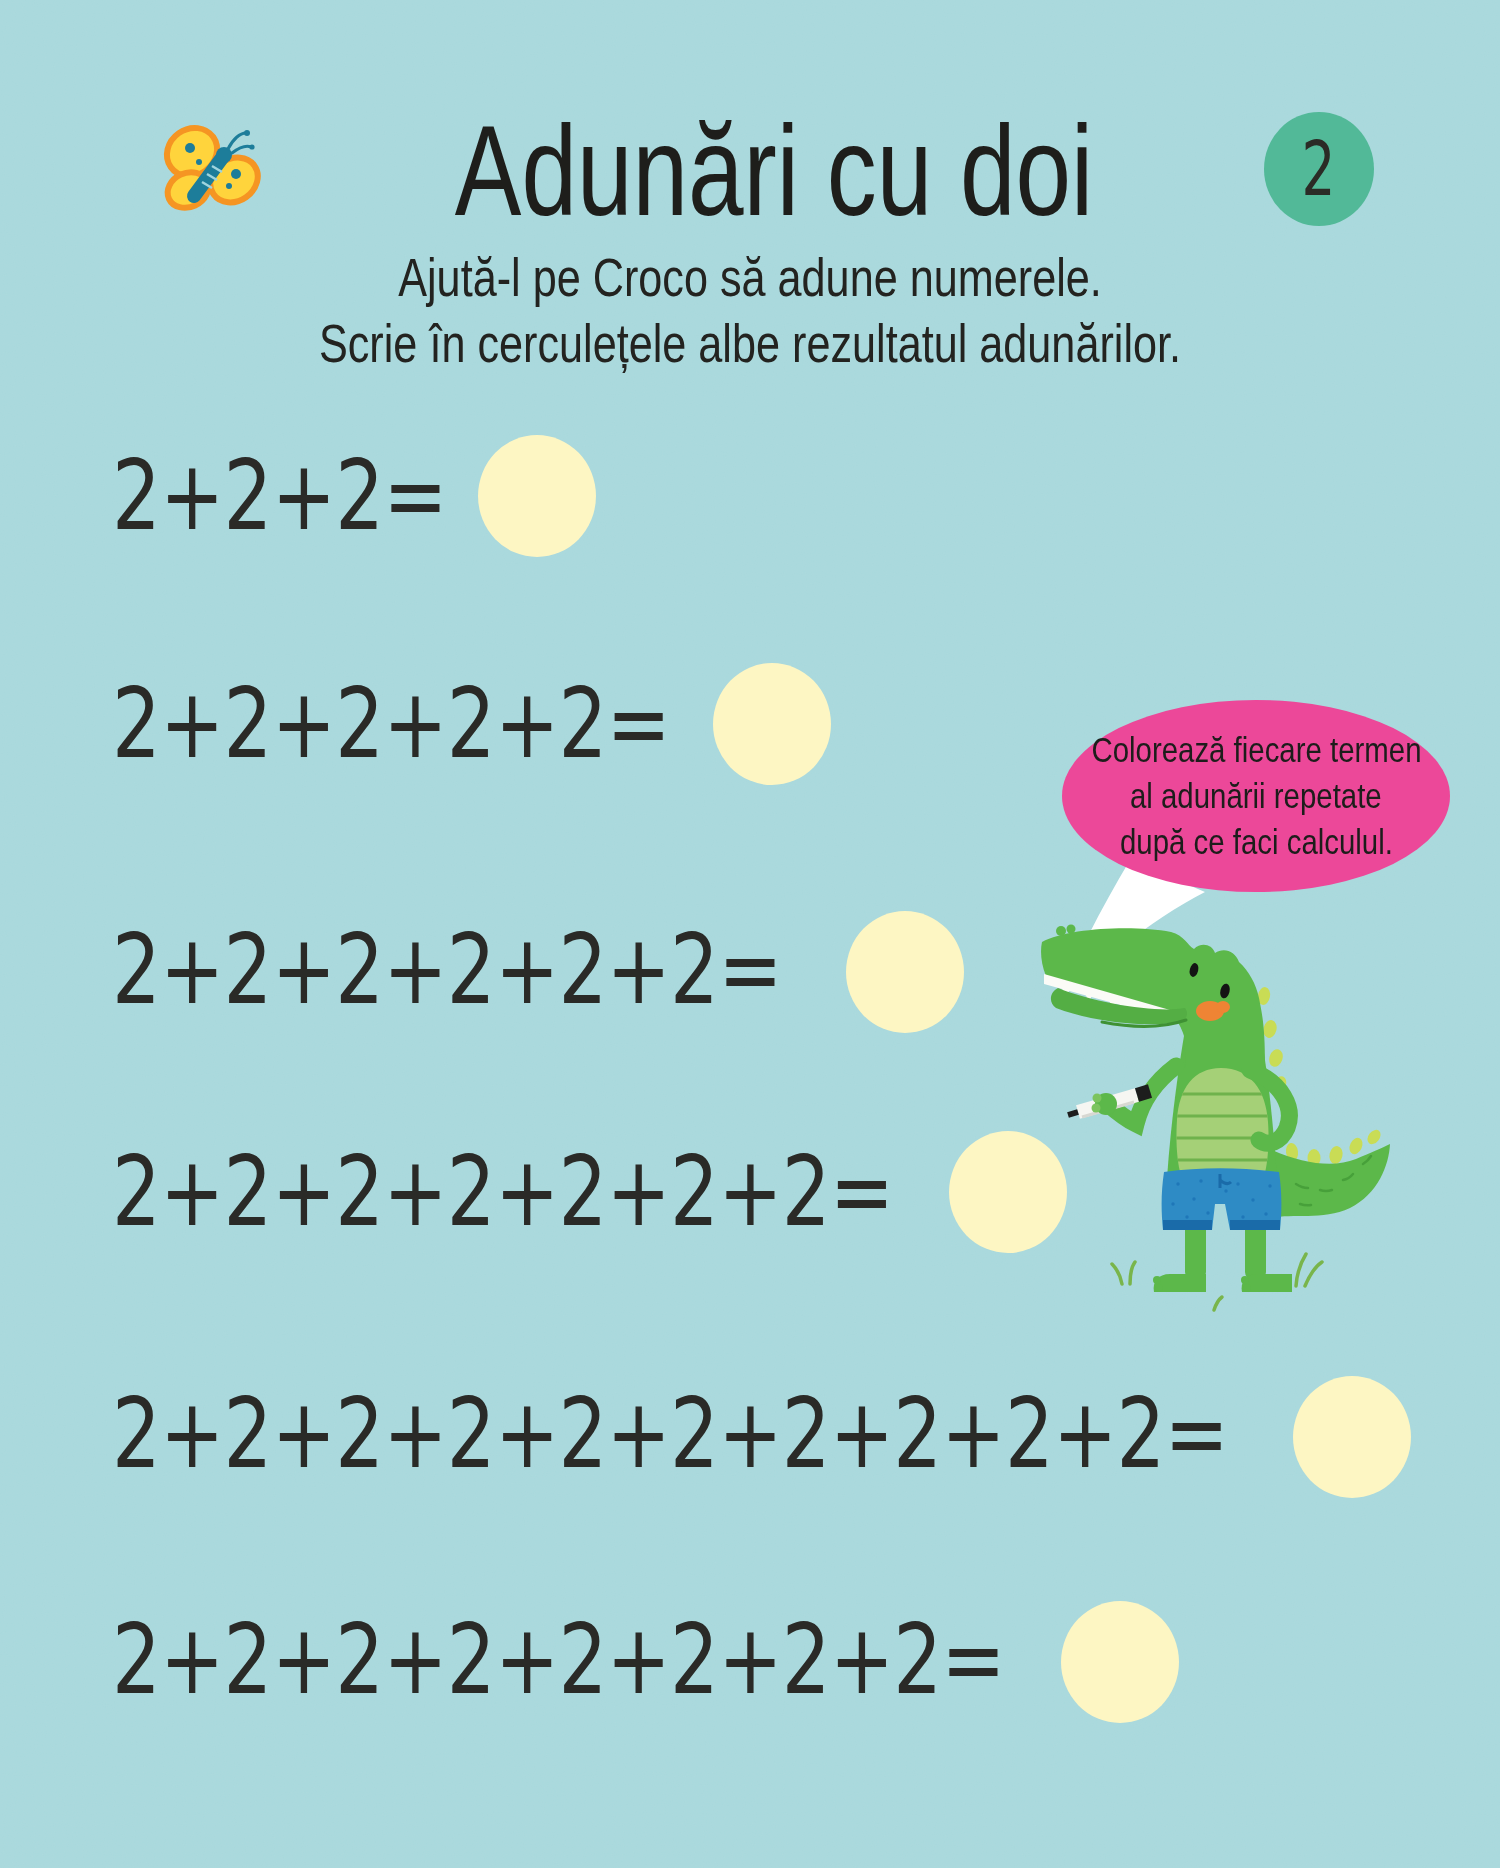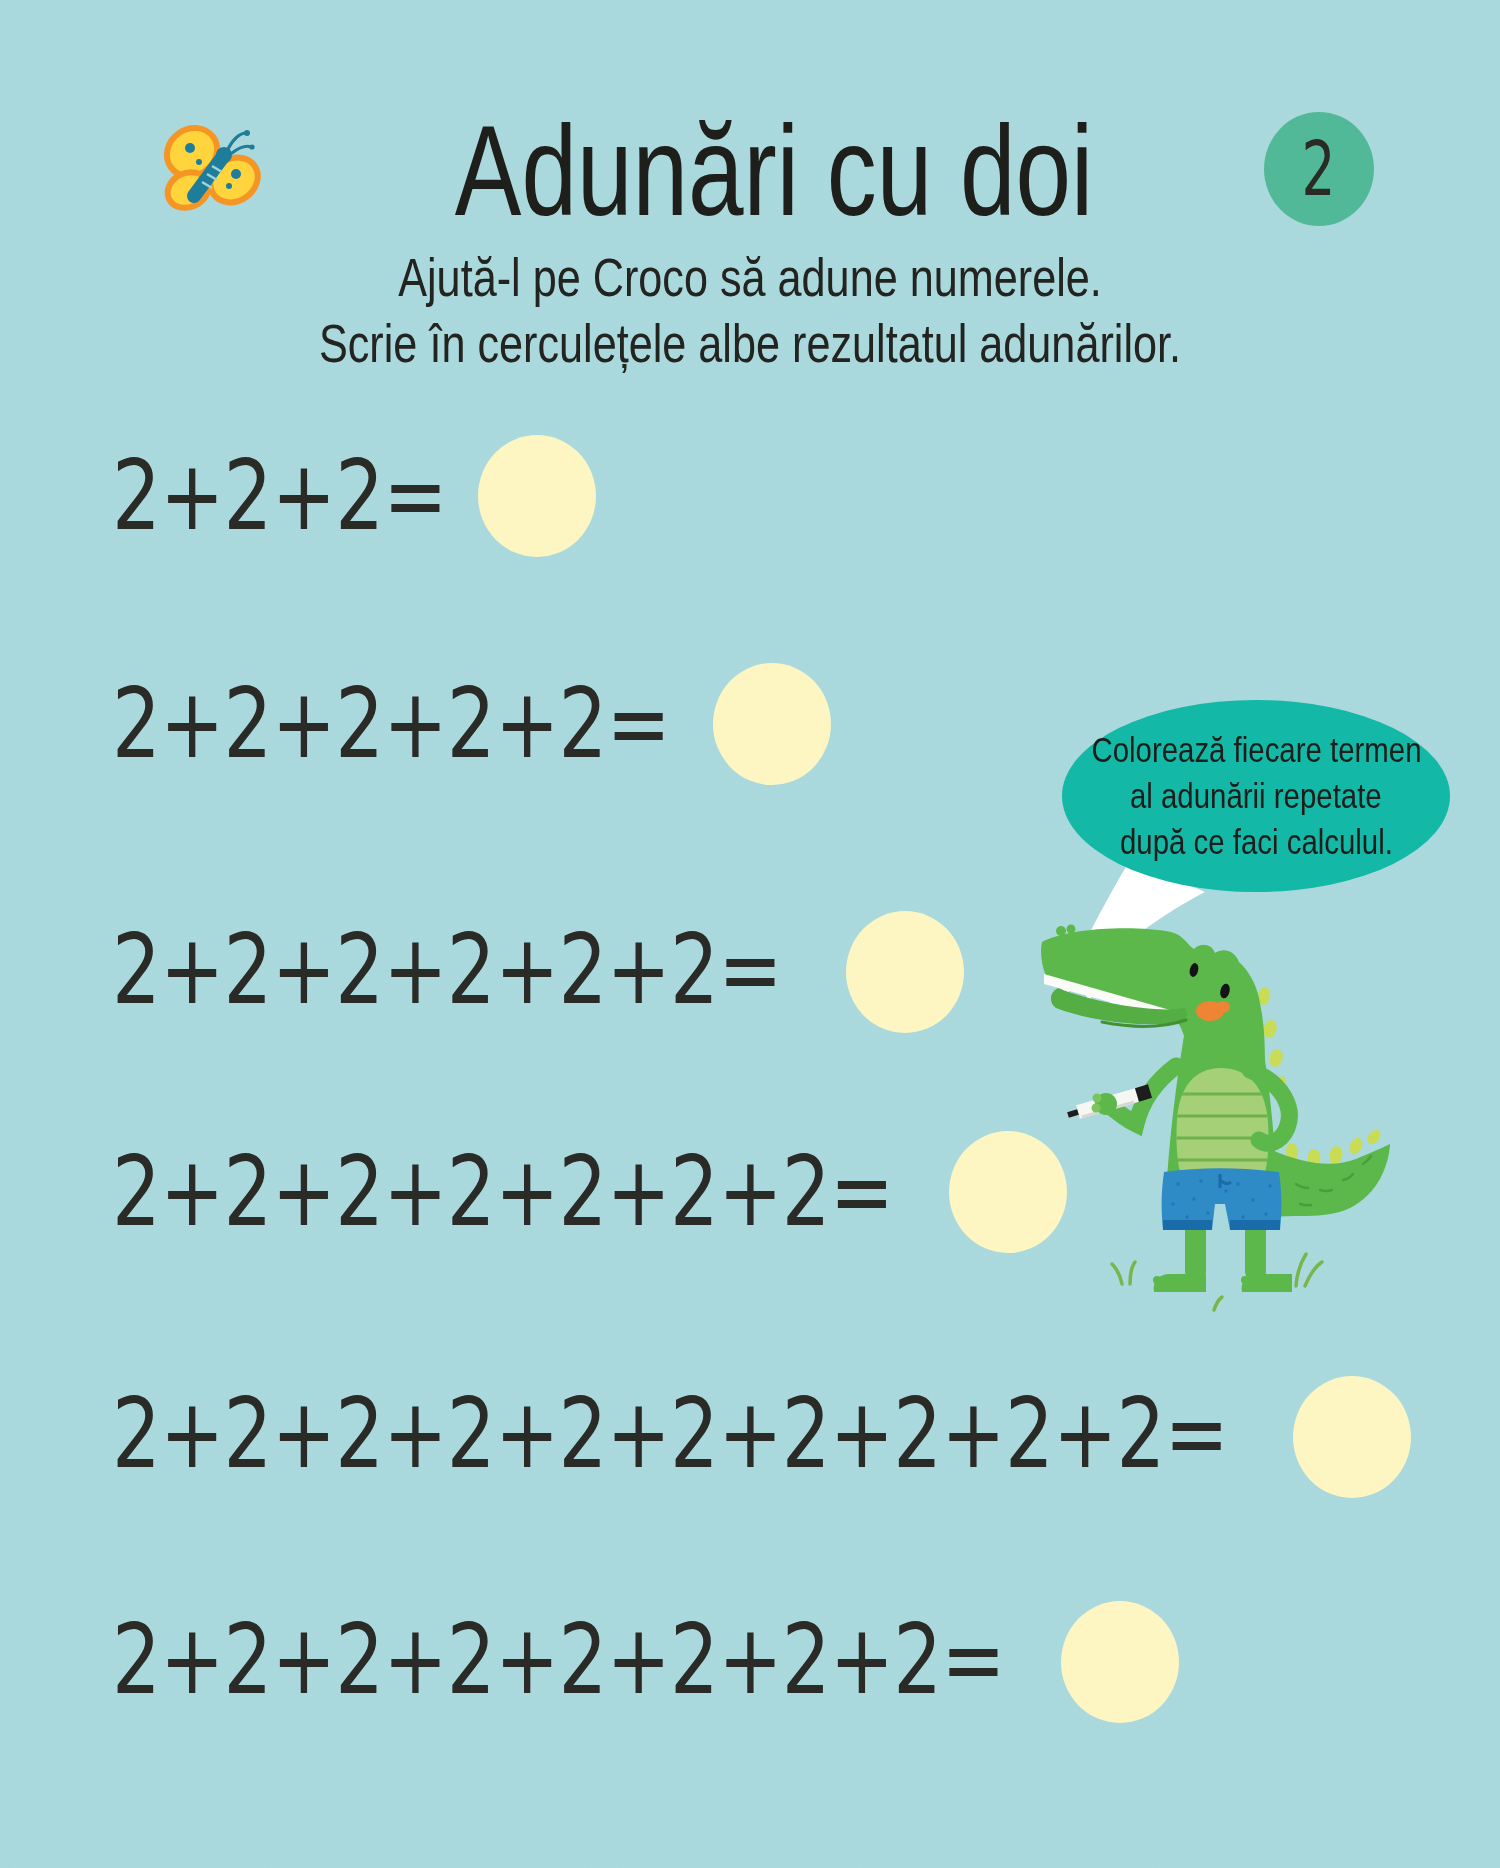--- a/index.html
+++ b/index.html
@@ -52,21 +52,21 @@
     position:absolute;width:118px;height:122px;border-radius:50%;
     background:#fdf6c3;
   }
   .ac1{left:478px;top:435px;} .ac2{left:713px;top:663px;}
   .ac3{left:846px;top:911px;} .ac4{left:949px;top:1131px;}
   .ac5{left:1293px;top:1376px;} .ac6{left:1061px;top:1601px;}
 
   
   .bubble{
     position:absolute;left:1062px;top:700px;width:388px;height:192px;
-    background:#14b8a6;border-radius:50%;
+    background:#ec4899;border-radius:50%;
     display:flex;flex-direction:column;align-items:center;justify-content:center;
   }
   .bubble .line{
     font-size:35px;line-height:46px;text-align:center;color:#1d1d1b;
     transform:scaleX(0.84);transform-origin:center center;
     white-space:nowrap;
   }
   .bubble-tail{position:absolute;left:1030px;top:850px;width:220px;height:170px;}
 
   .butterfly{position:absolute;left:150px;top:110px;width:140px;height:120px;}

